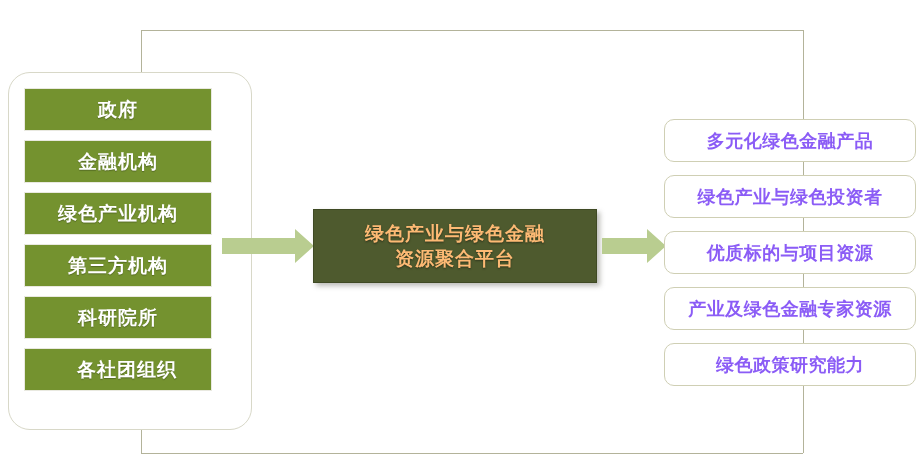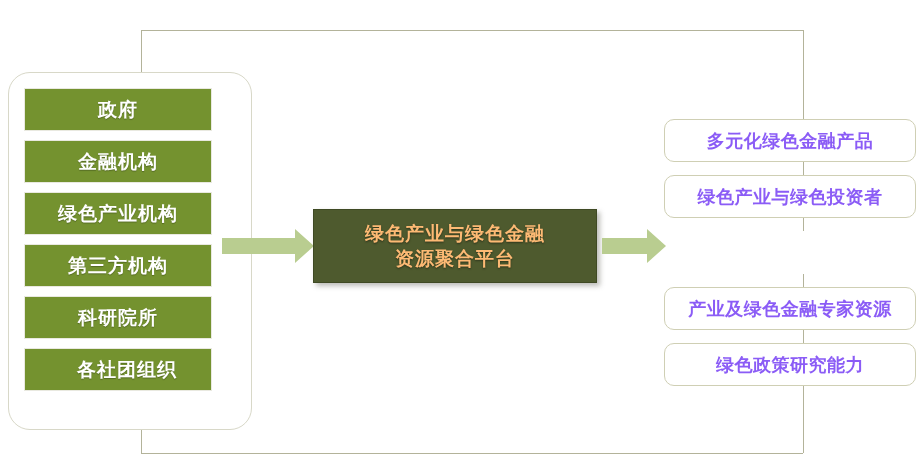--- a/index.html
+++ b/index.html
@@ -207,20 +207,23 @@
     <div class="shaft"></div>
     <div class="head"></div>
   </div>
 
   <div class="out-box" id="out-0">
     <span>多元化绿色金融产品</span>
   </div>
   <div class="out-box" id="out-1">
     <span>绿色产业与绿色投资者</span>
   </div>
+  <div class="out-box" id="out-2">
+    <span>优质标的与项目资源</span>
+  </div>
   <div class="out-box" id="out-3">
     <span>产业及绿色金融专家资源</span>
   </div>
   <div class="out-box" id="out-4">
     <span>绿色政策研究能力</span>
   </div>
 
 </div>
 
 </body></html>

